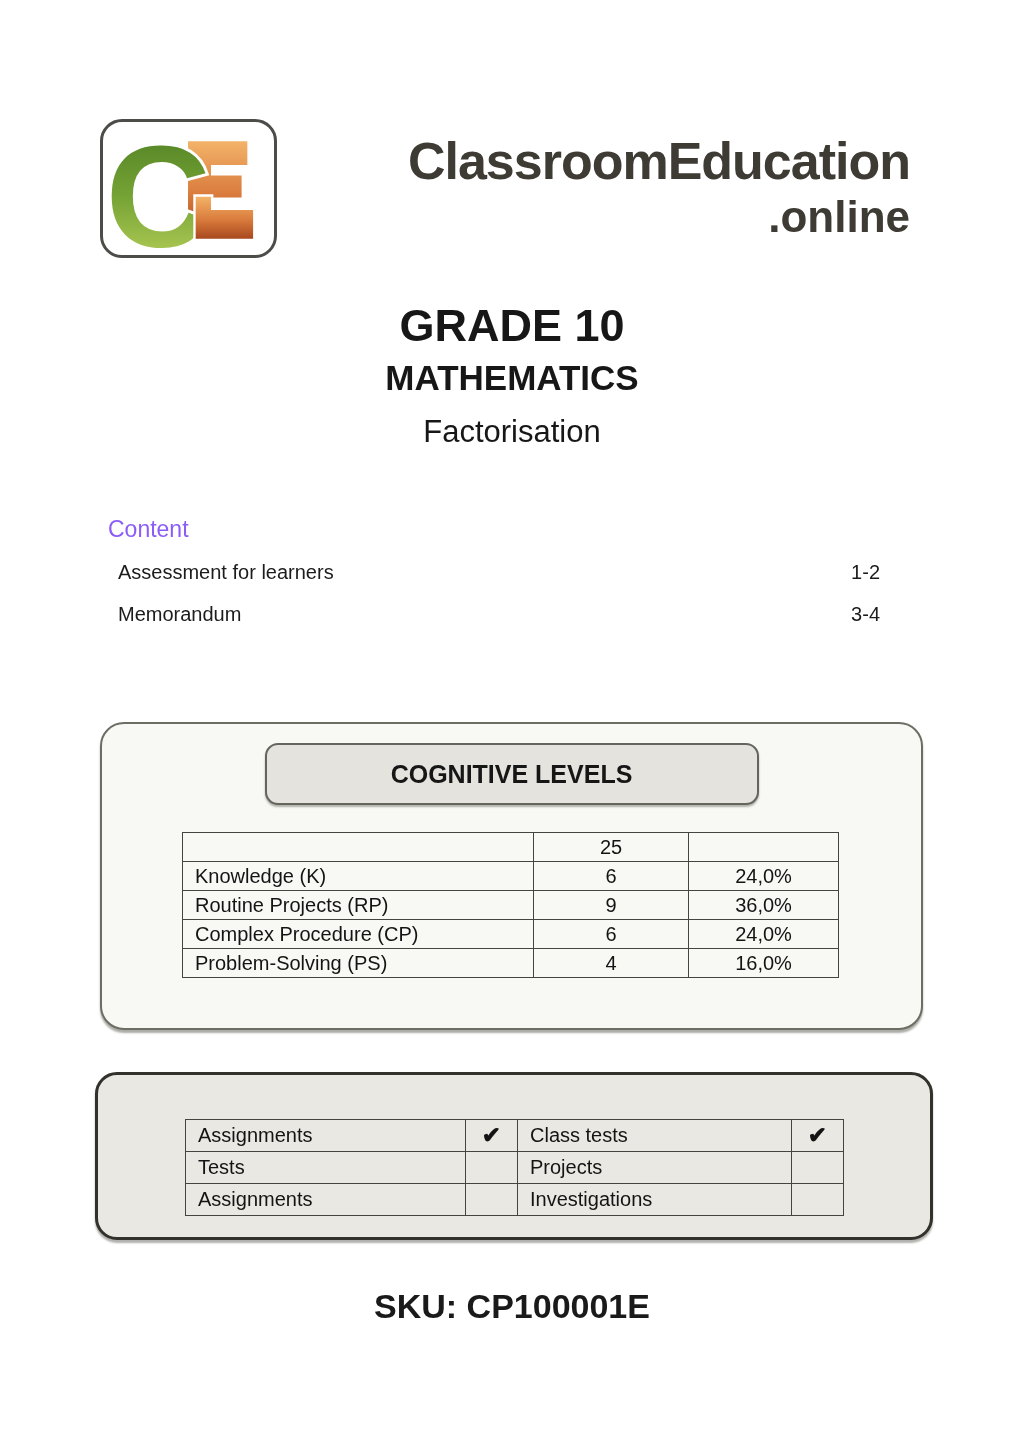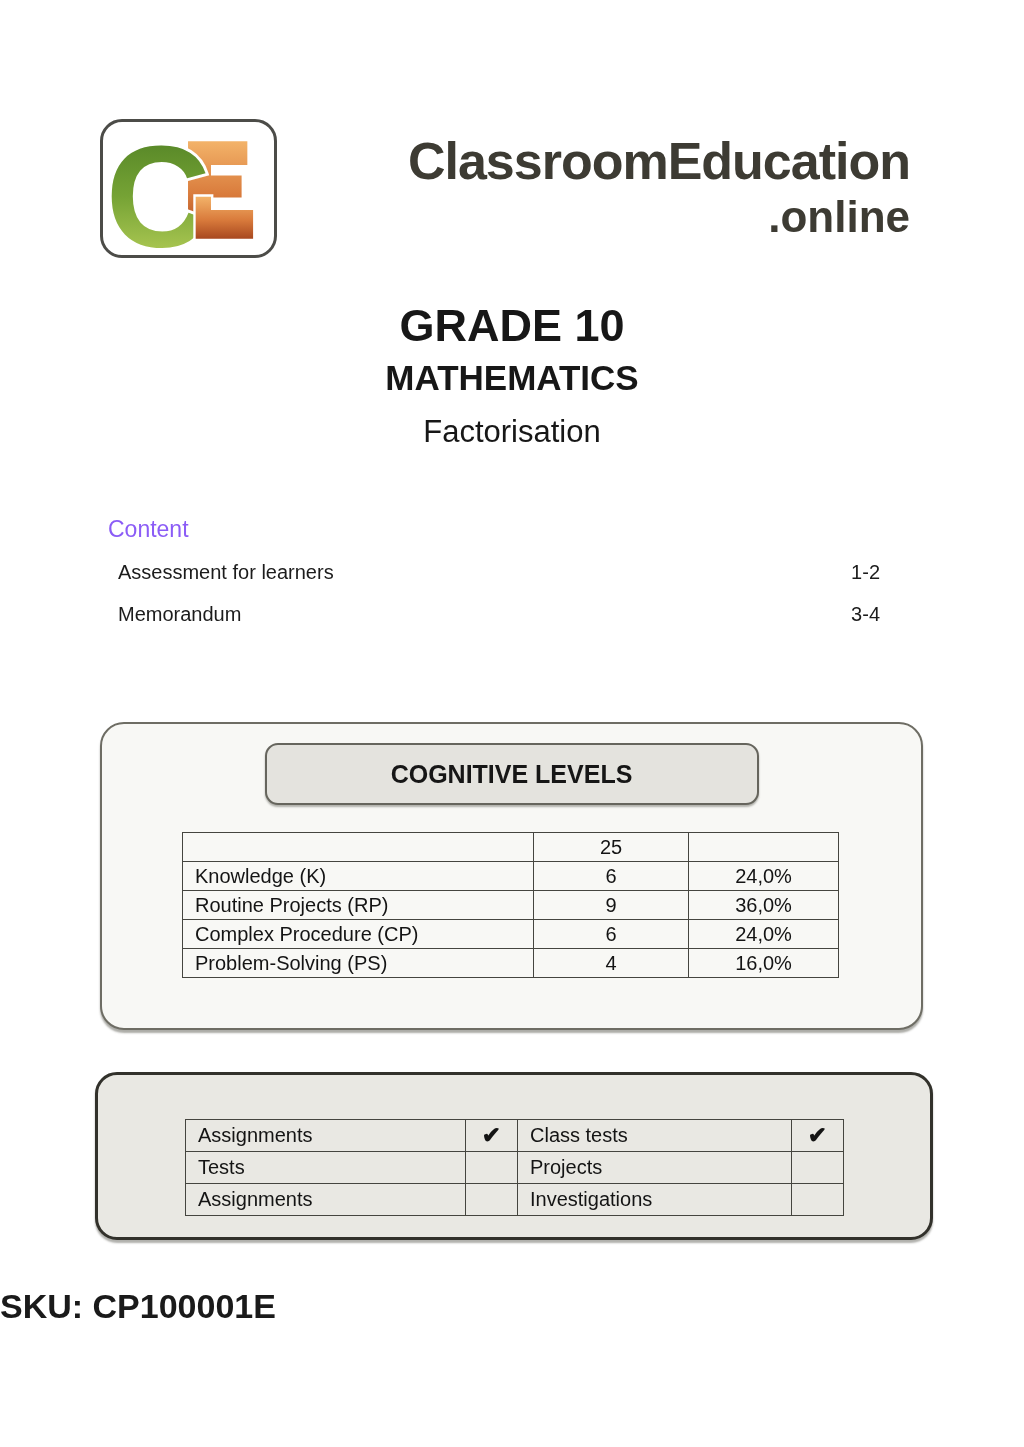--- a/index.html
+++ b/index.html
@@ -99,21 +99,21 @@
     height: 32px; vertical-align: middle;
   }
   .table2 td.lbl { text-align: left; padding-left: 12px; }
   .table2 td.chk { text-align: center; font-size: 23px; font-weight: 700; }
   .col-a-label { width: 280px; } .col-a-chk { width: 52px; }
   .col-b-label { width: 274px; } .col-b-chk { width: 52px; }
 
   
   .sku {
     position: absolute; left: 0; top: 1287px; width: 1024px;
-    font-size: 34px; font-weight: 600; color: #1a1a1a;
+    text-align: center; font-size: 34px; font-weight: 600; color: #1a1a1a;
   }
 </style>
 </head>
 <body>
 
 <div class="page">
 
   <div class="logo-card">
     <svg viewBox="0 0 177 139">
       <defs>

